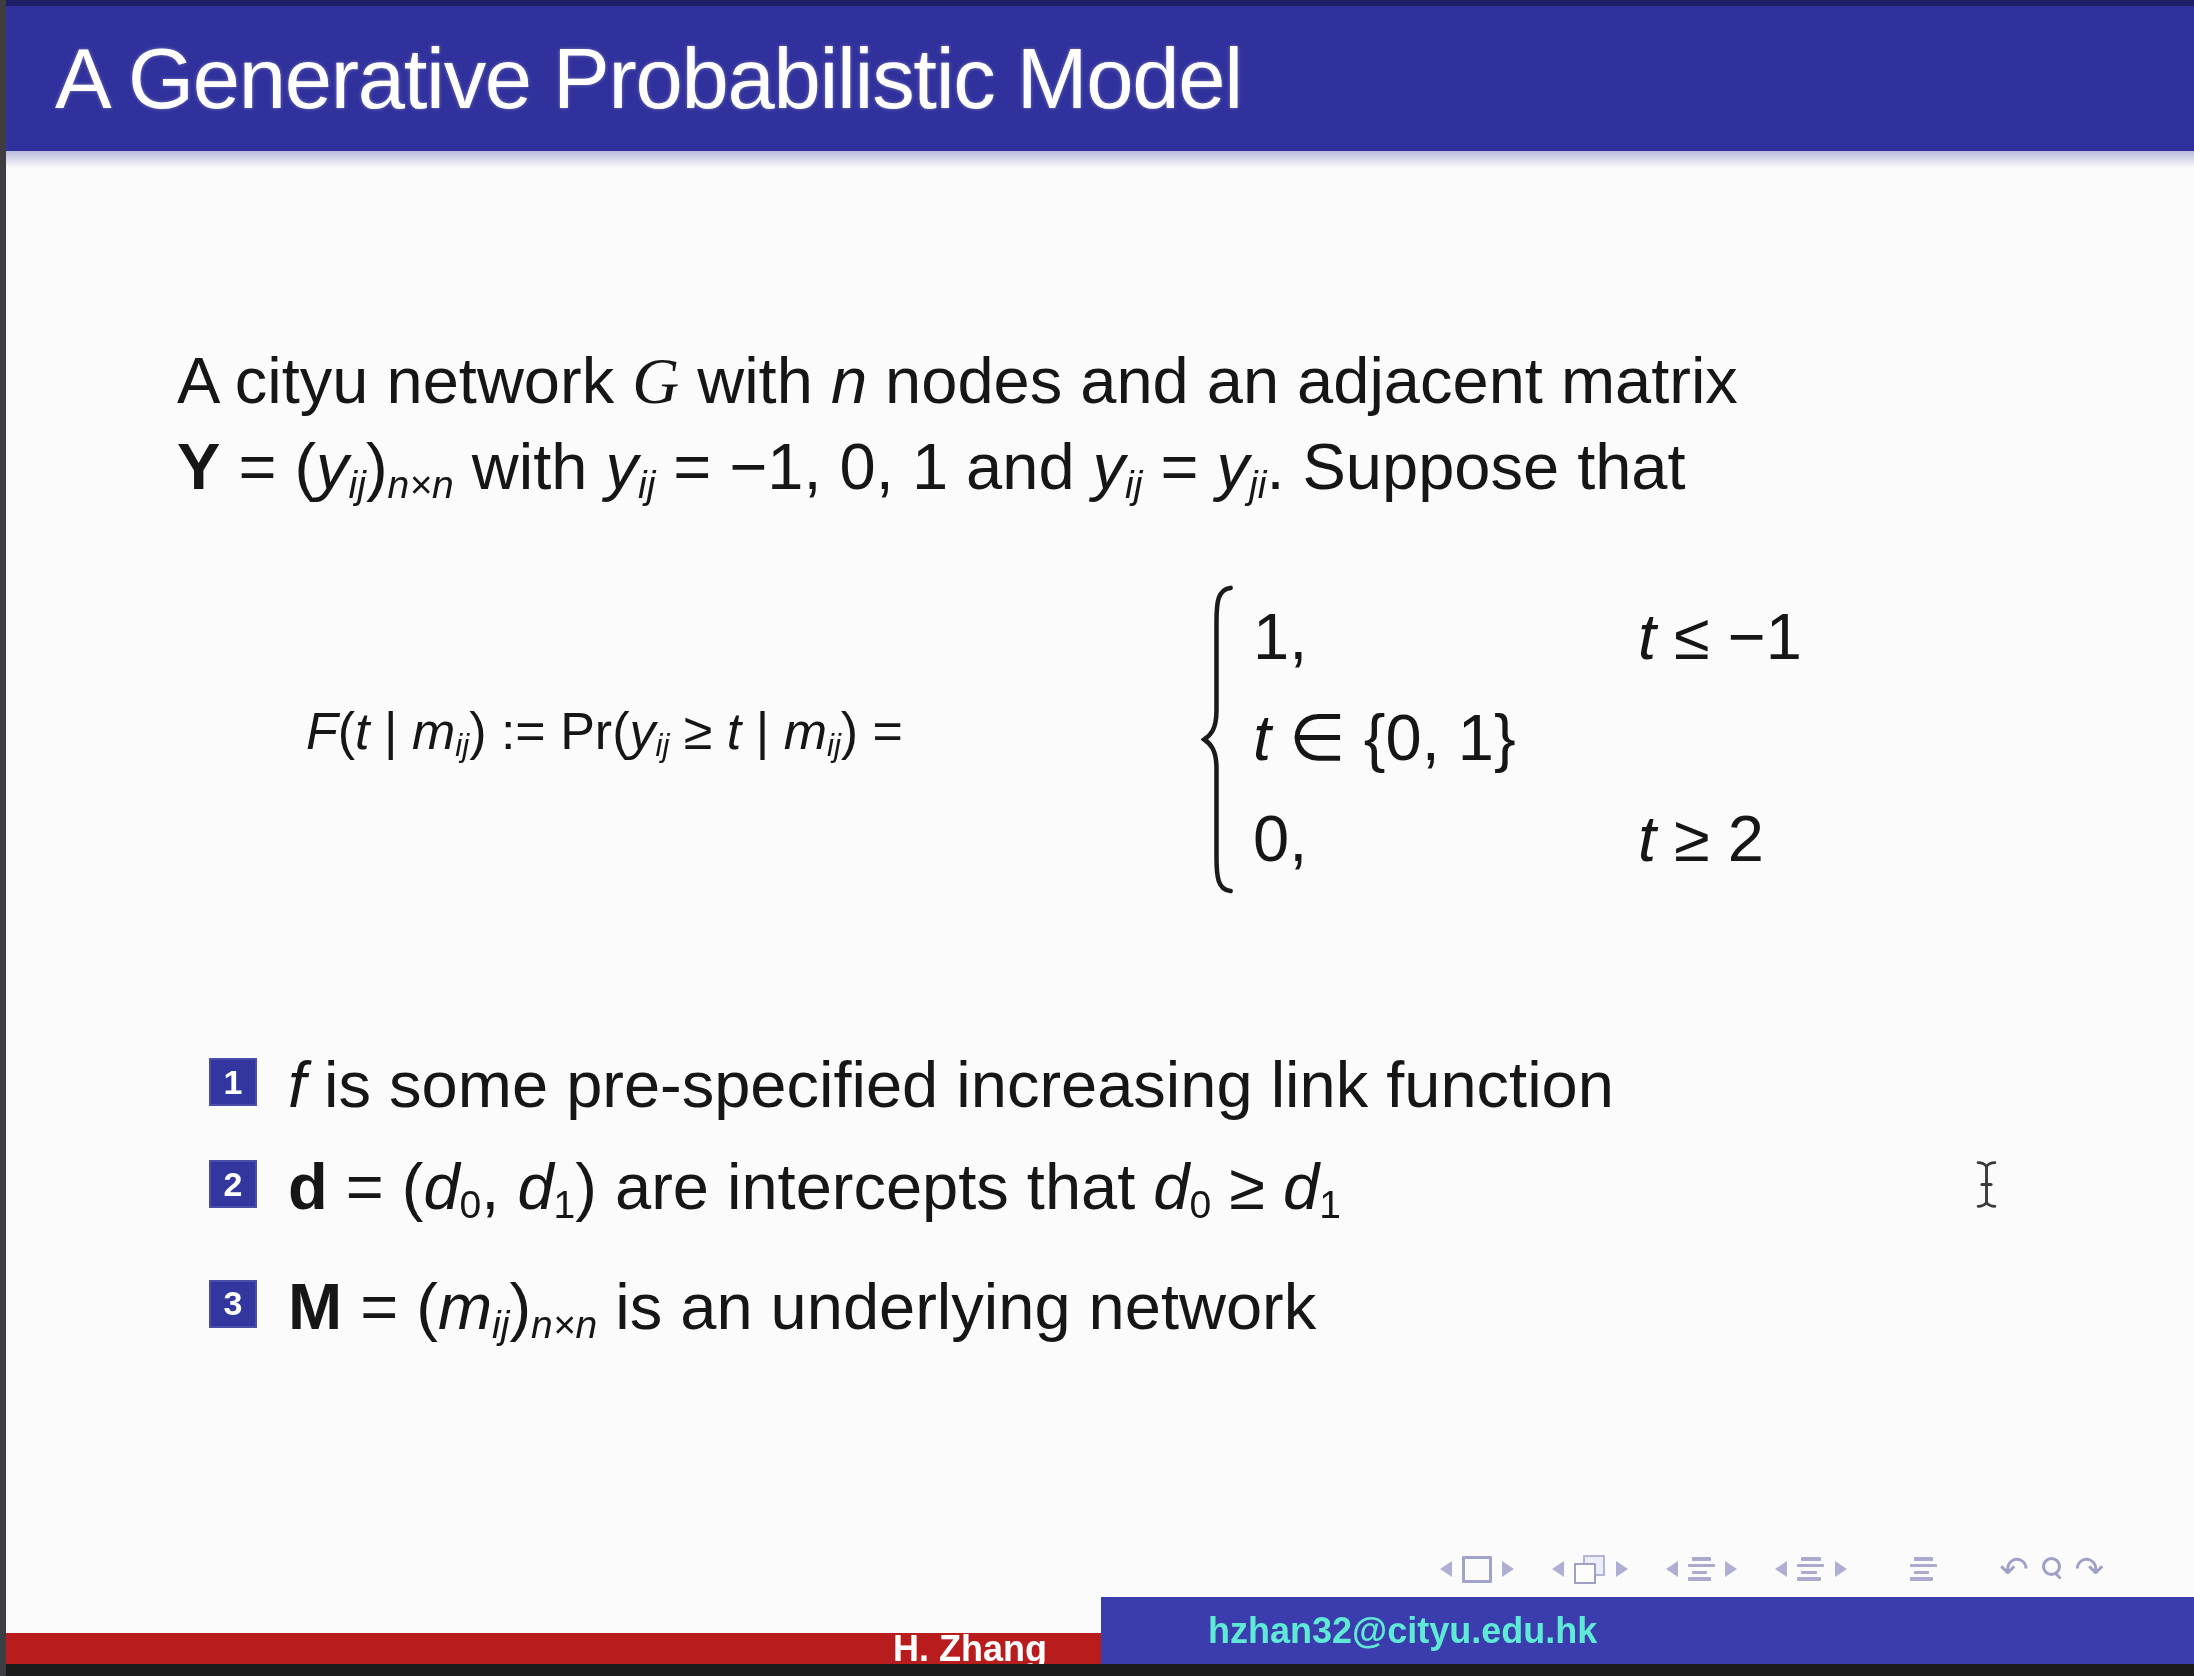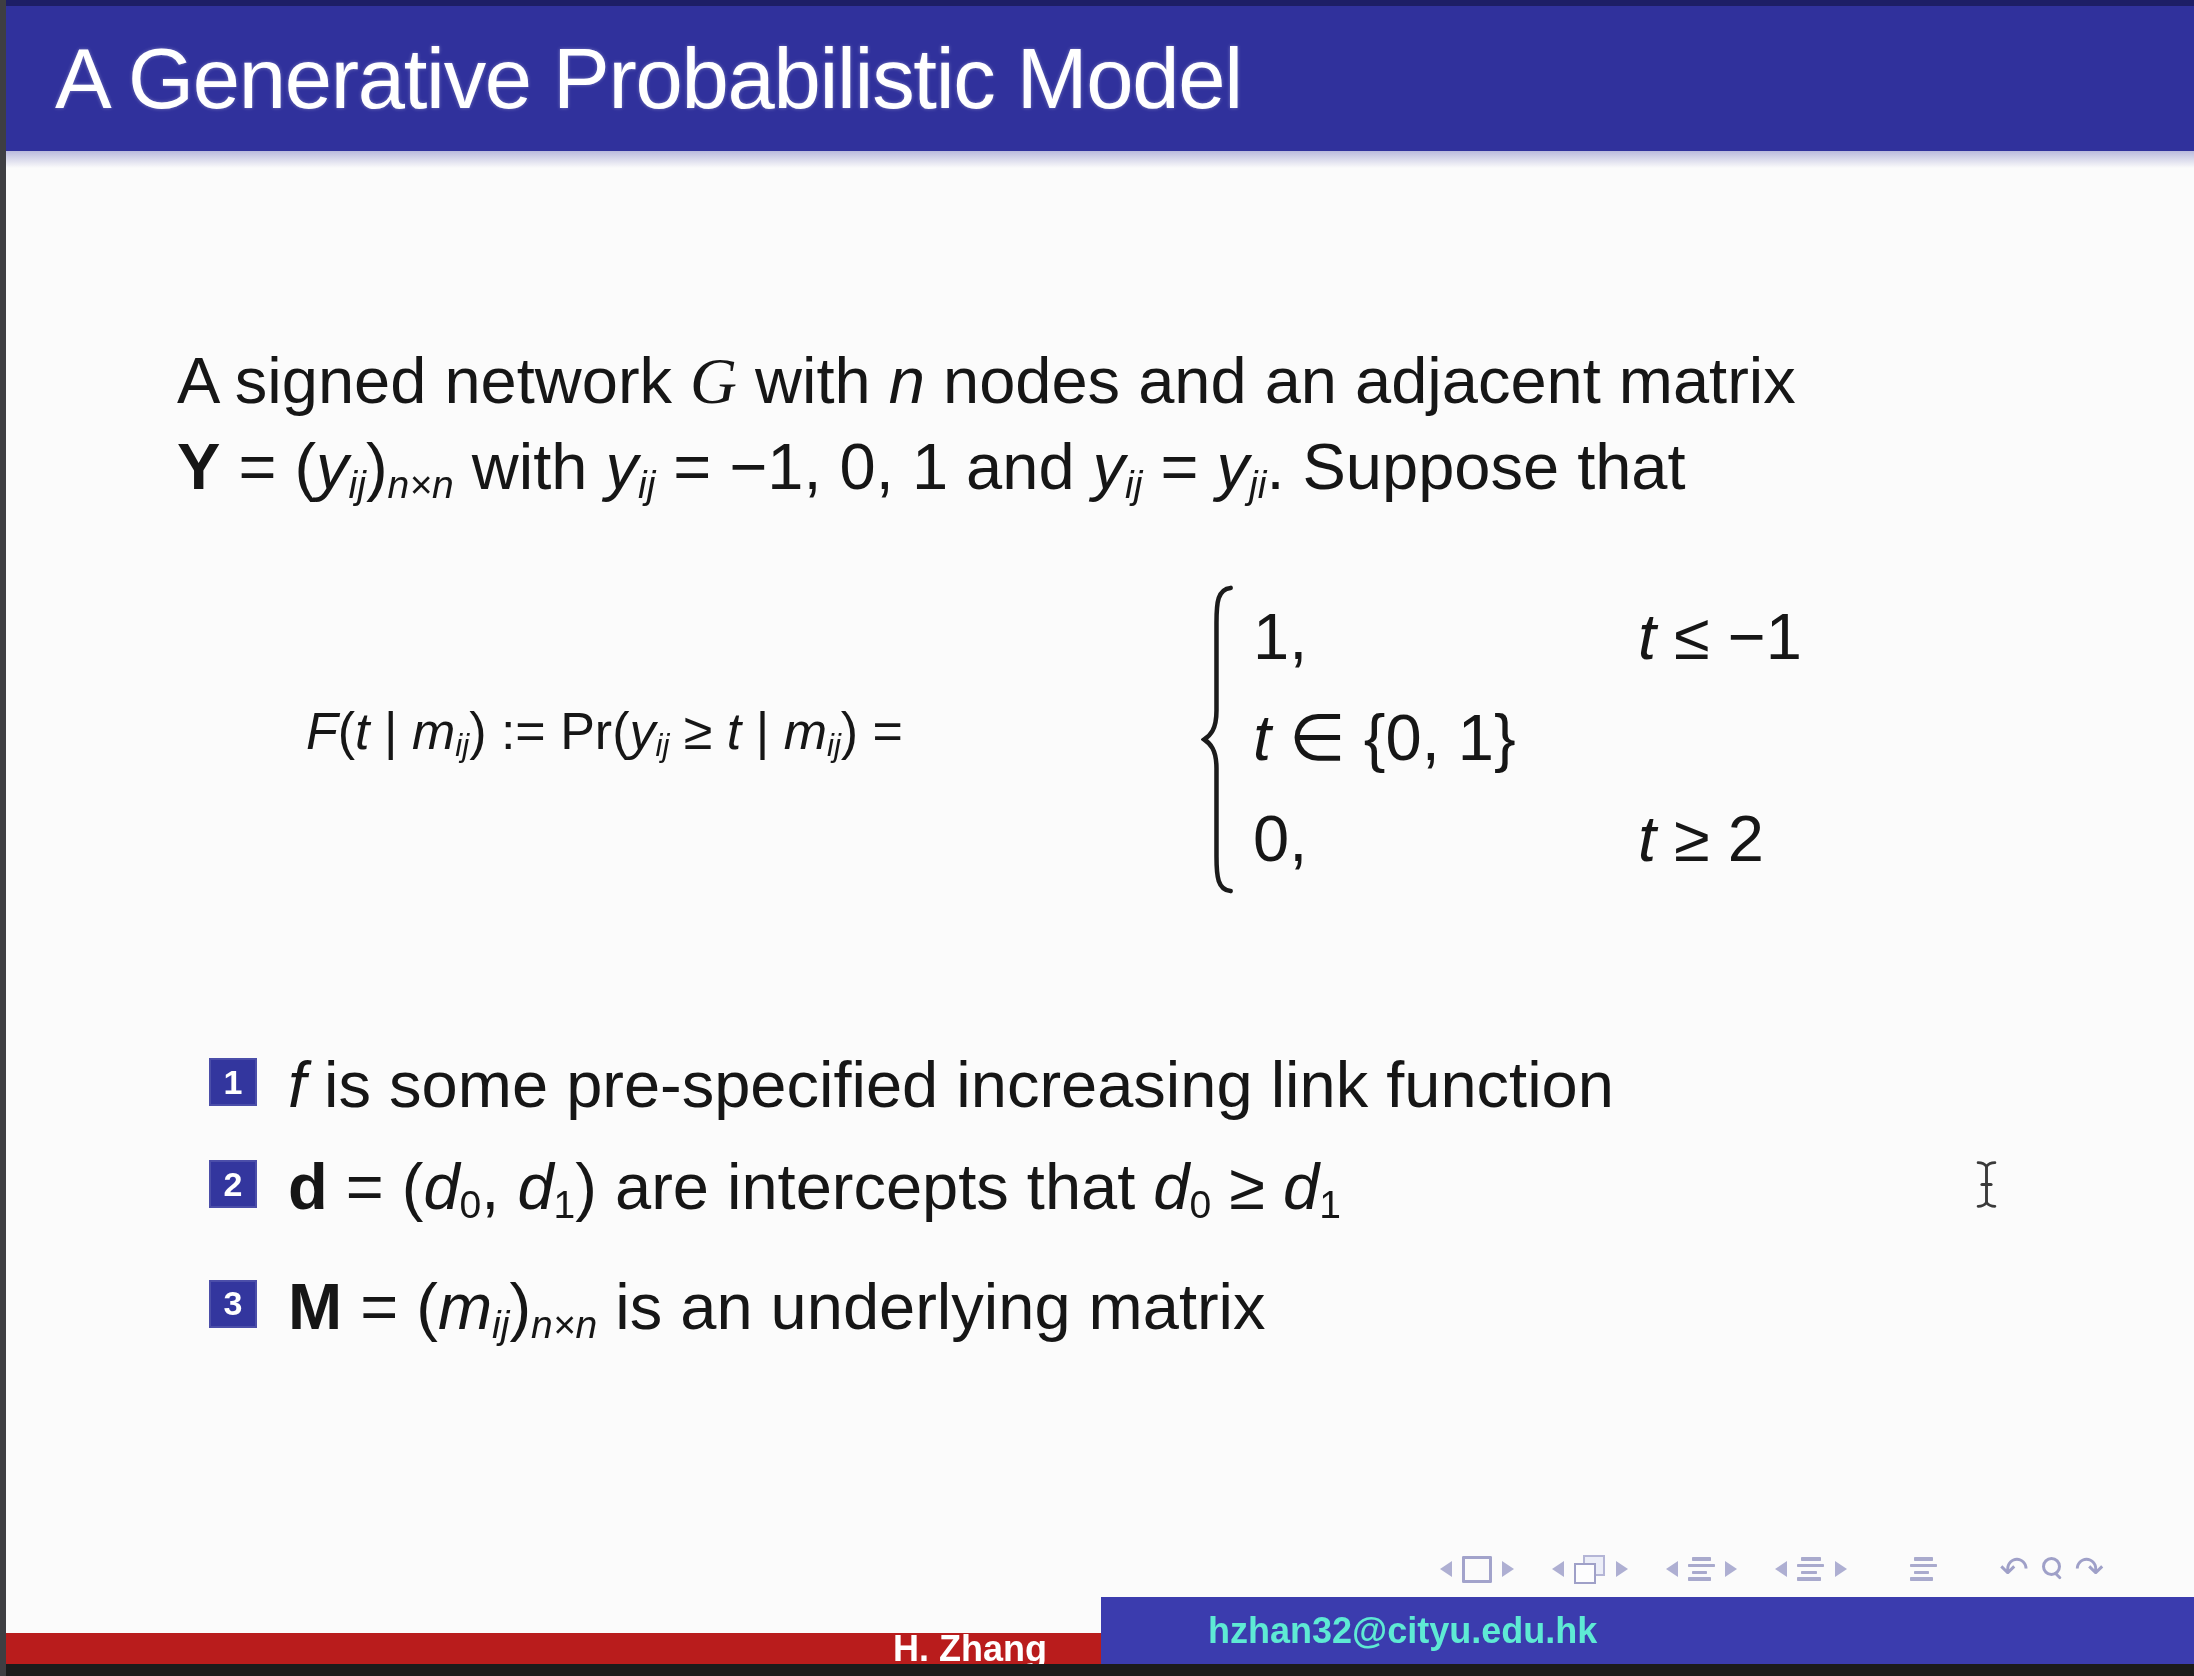--- a/index.html
+++ b/index.html
@@ -95,21 +95,21 @@
 <div id="slide">
 
   <div class="header">
     <div class="header-top-edge"></div>
     <h1 class="title">A Generative Probabilistic Model</h1>
   </div>
 
   <div class="left-edge"></div>
 
   <div class="paragraph">
-    <div class="para-line"><span>A signed network </span><span class="seg-scr">G</span><span> with </span><span class="seg-i">n</span><span> nodes and an adjacent matrix</span></div>
+    <div class="para-line"><span>A cityu network </span><span class="seg-scr">G</span><span> with </span><span class="seg-i">n</span><span> nodes and an adjacent matrix</span></div>
     <div class="para-line"><span class="seg-b">Y</span><span> = (</span><span class="seg-i">y</span><span class="seg-subi">ij</span><span>)</span><span class="seg-subi">n×n</span><span> with </span><span class="seg-i">y</span><span class="seg-subi">ij</span><span> = −1, 0, 1 and </span><span class="seg-i">y</span><span class="seg-subi">ij</span><span> = </span><span class="seg-i">y</span><span class="seg-subi">ji</span><span>. Suppose that</span></div>
   </div>
 
   <div class="formula-lhs"><span class="seg-i">F</span><span>(</span><span class="seg-i">t</span><span> | </span><span class="seg-i">m</span><span class="seg-subi">ij</span><span>) := Pr(</span><span class="seg-i">y</span><span class="seg-subi">ij</span><span> ≥ </span><span class="seg-i">t</span><span> | </span><span class="seg-i">m</span><span class="seg-subi">ij</span><span>) =</span></div>
 
   <svg class="brace-svg" width="40" height="311" viewBox="0 0 62 478">
     <path d="M46 4 C26 6 24 26 24 58 L24 194 C24 224 14 233 5 239 C14 245 24 254 24 284 L24 420 C24 452 26 472 46 474" fill="none" stroke="#1b1b1b" stroke-width="7" stroke-linecap="round"></path>
   </svg>
 
   <div class="cases">
@@ -130,21 +130,21 @@
     <li class="item">
       <span class="item-num">1</span>
       <span class="item-text"><span class="seg-i">f</span><span> is some pre-specified increasing link function</span></span>
     </li>
     <li class="item">
       <span class="item-num">2</span>
       <span class="item-text"><span class="seg-b">d</span><span> = (</span><span class="seg-i">d</span><span class="seg-sub">0</span><span>, </span><span class="seg-i">d</span><span class="seg-sub">1</span><span>) are intercepts that </span><span class="seg-i">d</span><span class="seg-sub">0</span><span> ≥ </span><span class="seg-i">d</span><span class="seg-sub">1</span></span>
     </li>
     <li class="item">
       <span class="item-num">3</span>
-      <span class="item-text"><span class="seg-b">M</span><span> = (</span><span class="seg-i">m</span><span class="seg-subi">ij</span><span>)</span><span class="seg-subi">n×n</span><span> is an underlying matrix</span></span>
+      <span class="item-text"><span class="seg-b">M</span><span> = (</span><span class="seg-i">m</span><span class="seg-subi">ij</span><span>)</span><span class="seg-subi">n×n</span><span> is an underlying network</span></span>
     </li>
   </ol>
 
   <svg class="cursor" width="27" height="51" viewBox="0 0 42 78">
     <path d="M8 5 C14 5 18 7 21 11 C24 7 28 5 34 5" fill="none" stroke="#3a3a3a" stroke-width="4.5" stroke-linecap="round"></path>
     <path d="M21 11 L21 67" fill="none" stroke="#3a3a3a" stroke-width="4.5" stroke-linecap="round"></path>
     <path d="M8 73 C14 73 18 71 21 67 C24 71 28 73 34 73" fill="none" stroke="#3a3a3a" stroke-width="4.5" stroke-linecap="round"></path>
     <path d="M14 39 L28 39" fill="none" stroke="#3a3a3a" stroke-width="5" stroke-linecap="round"></path>
   </svg>
 

